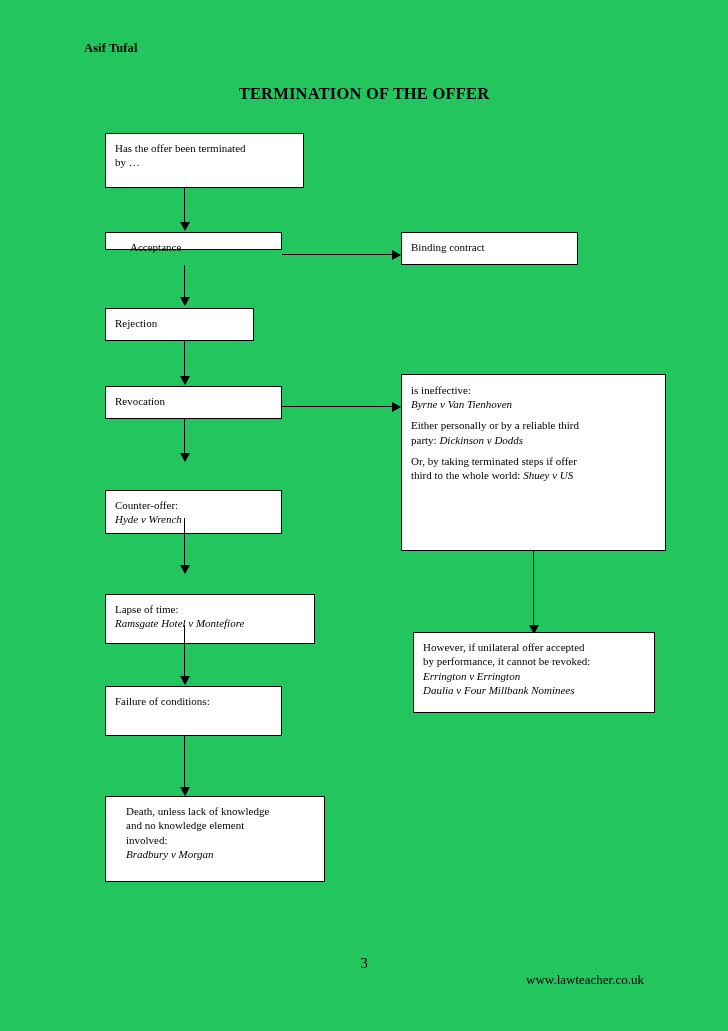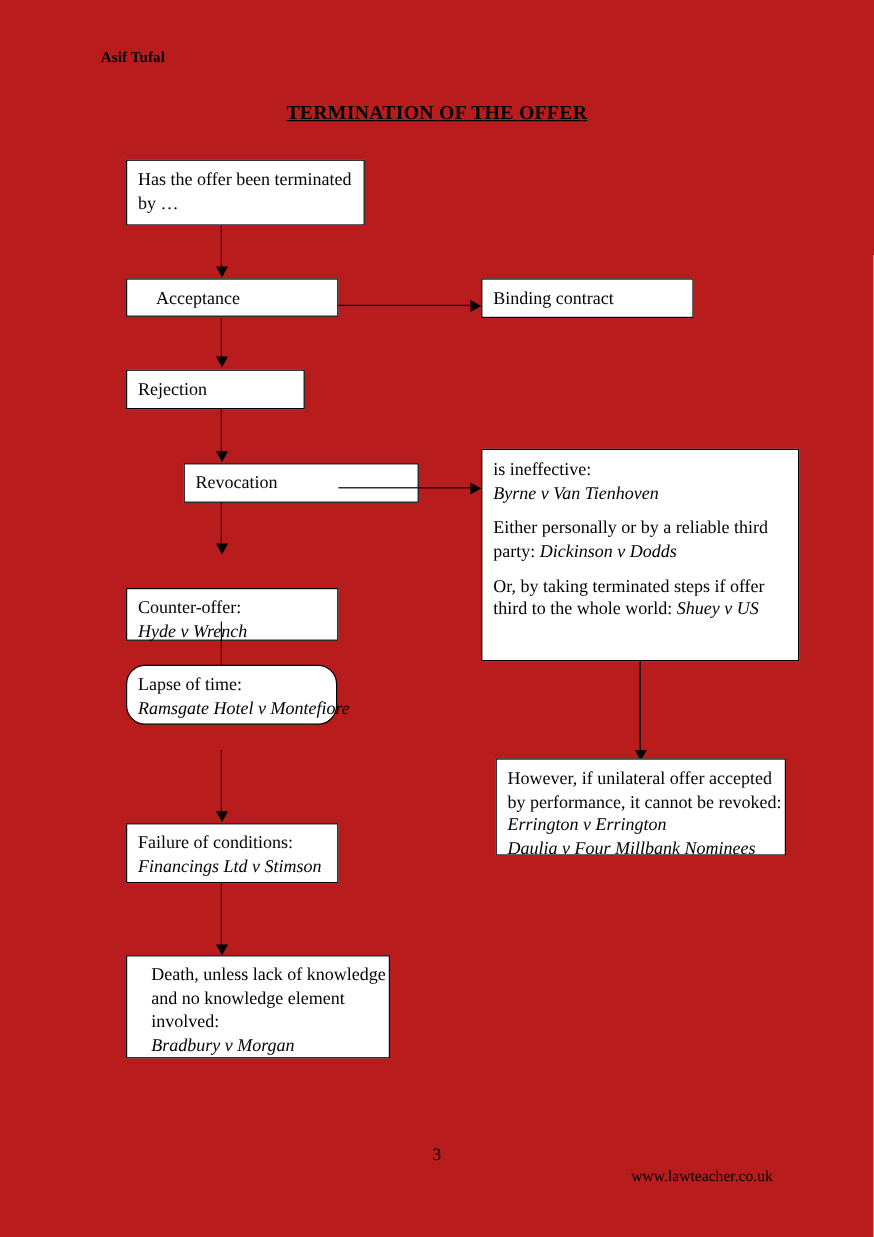--- a/index.html
+++ b/index.html
@@ -9,21 +9,21 @@
     background: #ffffff;
   }
   body {
     font-family: "Liberation Serif", "DejaVu Serif", serif;
     color: #000000;
   }
   #page {
     position: relative;
     width: 728px;
     height: 1031px;
-    background: #b91c1c;
+    background: #22c55e;
     overflow: hidden;
   }
 
   
   #author {
     position: absolute;
     left: 84px;
     top: 41px;
     font-size: 12.5px;
     font-weight: bold;
@@ -31,31 +31,30 @@
   }
   #doc-title {
     position: absolute;
     left: 0;
     top: 84px;
     width: 728px;
     text-align: center;
     font-size: 16.5px;
     font-weight: bold;
     letter-spacing: 0.2px;
-    text-decoration: underline;
   }
 
   
   .node {
     position: absolute;
     box-sizing: border-box;
     border: 1px solid #000000;
     background: #ffffff;
     padding: 7px 9px 6px 9px;
-    font-size: 15px;
+    font-size: 11px;
     line-height: 1.30;
   }
   .node .ln { display: block; white-space: pre; }
   .node .case { font-style: italic; }
   .node .blank { display: block; height: 0.62em; }
 
   
   .vline {
     position: absolute;
     width: 1px;
@@ -109,42 +108,42 @@
   <div id="doc-title">TERMINATION OF THE OFFER</div>
 
   <div class="node" style="left:105px; top:133px; width:199px; height:55px;">
     <span class="ln">Has the offer been terminated</span>
     <span class="ln">by …</span>
   </div>
 
   <div class="vline" style="left:184px; top:188px; height:36px;"></div>
   <div class="arrow-down" style="left:180px; top:222px;"></div>
 
-  <div class="node" style="left:105px; top:232px; width:177px; height:32px;padding-left:24px;">
+  <div class="node" style="left:105px; top:232px; width:177px; height:18px;padding-left:24px;">
     <span class="ln">Acceptance</span>
   </div>
 
   <div class="hline" style="left:282px; top:254px; width:111px;"></div>
   <div class="arrow-right" style="left:392px; top:250px;"></div>
 
   <div class="node" style="left:401px; top:232px; width:177px; height:33px;">
     <span class="ln">Binding contract</span>
   </div>
 
   <div class="vline" style="left:184px; top:265px; height:34px;"></div>
   <div class="arrow-down" style="left:180px; top:297px;"></div>
 
   <div class="node" style="left:105px; top:308px; width:149px; height:33px;">
     <span class="ln">Rejection</span>
   </div>
 
   <div class="vline" style="left:184px; top:341px; height:38px;"></div>
   <div class="arrow-down" style="left:180px; top:376px;"></div>
 
-  <div class="node" style="left:105px; top:386px; width:196px; height:33px;margin-left:48px;">
+  <div class="node" style="left:105px; top:386px; width:177px; height:33px;">
     <span class="ln">Revocation</span>
   </div>
 
   <div class="hline" style="left:282px; top:406px; width:111px;"></div>
   <div class="arrow-right" style="left:392px; top:402px;"></div>
 
   <div class="node" style="left:401px; top:374px; width:265px; height:177px; padding-top:8px;">
     <span class="ln">is ineffective:</span>
     <span class="ln case">Byrne v Van Tienhoven</span>
     <span class="blank"></span>
@@ -162,38 +161,37 @@
     <span class="ln">Counter-offer:</span>
     <span class="ln case">Hyde v Wrench</span>
   </div>
 
   <div class="vline" style="left:533px; top:551px; height:77px;"></div>
   <div class="arrow-down" style="left:529px; top:625px;"></div>
 
   <div class="vline" style="left:184px; top:518px; height:52px;"></div>
   <div class="arrow-down" style="left:180px; top:565px;"></div>
 
-  <div class="node" style="left:105px; top:554px; width:176px; height:50px;border-radius:16px;">
+  <div class="node" style="left:105px; top:594px; width:210px; height:50px;">
     <span class="ln">Lapse of time:</span>
     <span class="ln case">Ramsgate Hotel v Montefiore</span>
   </div>
 
   <div class="node" style="left:413px; top:632px; width:242px; height:81px;">
     <span class="ln">However, if unilateral offer accepted</span>
     <span class="ln">by performance, it cannot be revoked:</span>
     <span class="ln case">Errington v Errington</span>
     <span class="ln case">Daulia v Four Millbank Nominees</span>
   </div>
 
   <div class="vline" style="left:184px; top:625px; height:56px;"></div>
   <div class="arrow-down" style="left:180px; top:676px;"></div>
 
   <div class="node" style="left:105px; top:686px; width:177px; height:50px;">
     <span class="ln">Failure of conditions:</span>
-    <span class="ln case">Financings Ltd v Stimson</span>
   </div>
 
   <div class="vline" style="left:184px; top:736px; height:56px;"></div>
   <div class="arrow-down" style="left:180px; top:787px;"></div>
 
   <div class="node" style="left:105px; top:796px; width:220px; height:86px;padding-left:20px;">
     <span class="ln">Death, unless lack of knowledge</span>
     <span class="ln">and no knowledge element</span>
     <span class="ln">involved:</span>
     <span class="ln case">Bradbury v Morgan</span>

